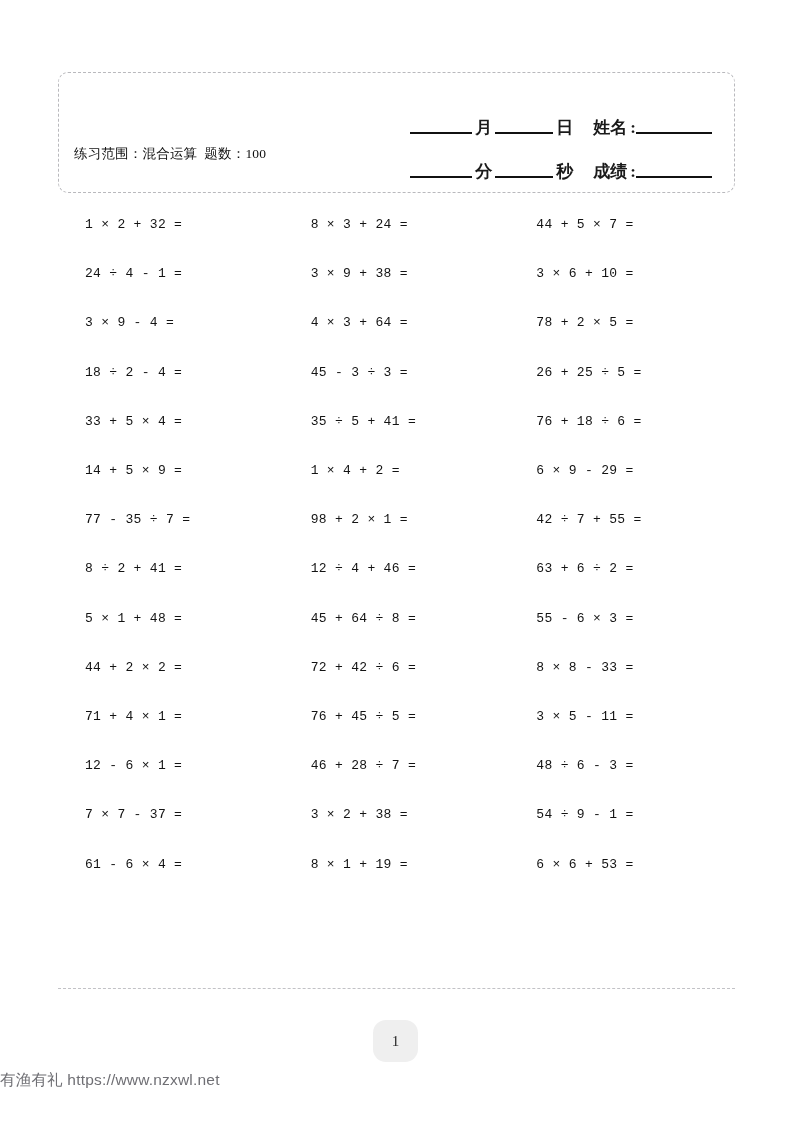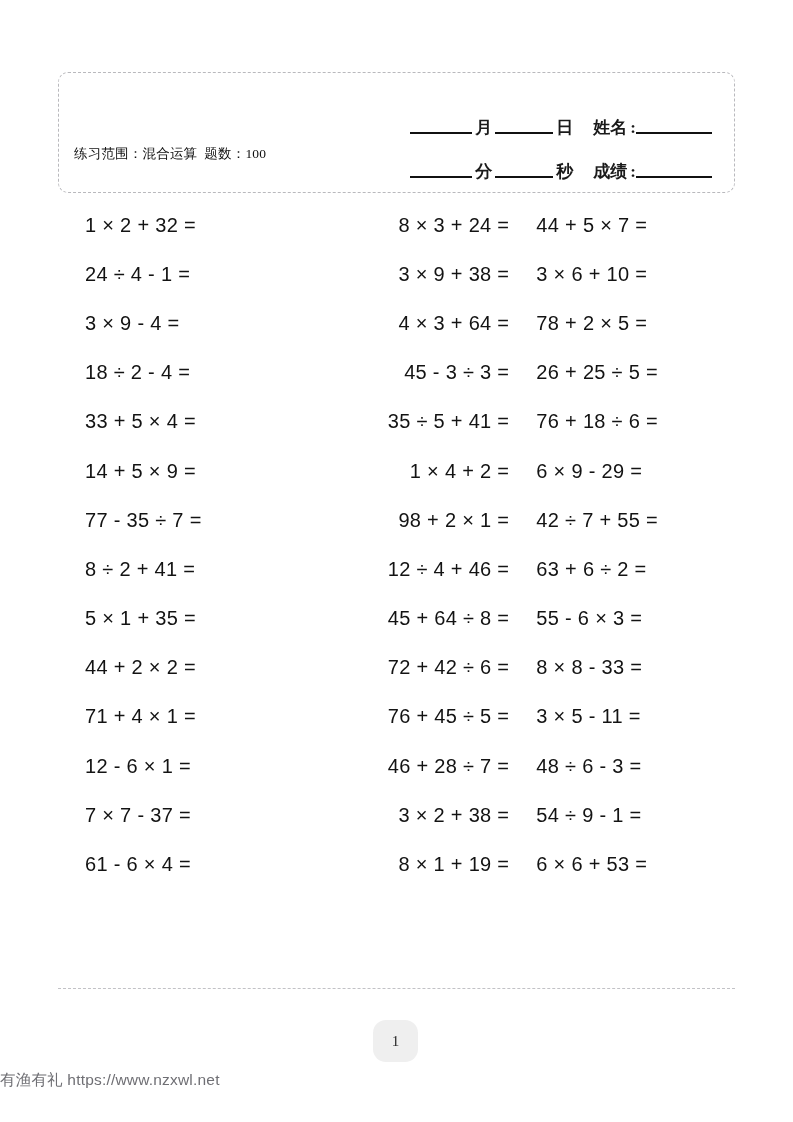--- a/index.html
+++ b/index.html
@@ -84,29 +84,29 @@
     top: 200px;
     width: 677px;
   }
   .prow {
     display: flex;
     height: 49.2px;
     align-items: center;
   }
   .cell {
     width: 225px;
-    font-size: 20px;
+    font-size: 13px;
     line-height: 1;
     white-space: nowrap;
     color: #131313;
     letter-spacing: 0.3px;
-    font-family: Liberation Sans, sans-serif;
+    font-family: Liberation Mono, monospace;
   }
   .cell-1 { padding-left: 27px; }
-  .cell-2 { padding-left: 27px; text-align: right; }
+  .cell-2 { padding-left: 27px; }
   .cell-3 { padding-left: 27px; }
 
   
   .footer-rule {
     position: absolute;
     left: 58px;
     top: 988px;
     width: 677px;
     border-top: 1px dashed #c2c2c6;
   }
@@ -207,21 +207,21 @@
       <div class="cell cell-1">77 - 35 ÷ 7 =</div>
       <div class="cell cell-2">98 + 2 × 1 =</div>
       <div class="cell cell-3">42 ÷ 7 + 55 =</div>
     </div>
     <div class="prow">
       <div class="cell cell-1">8 ÷ 2 + 41 =</div>
       <div class="cell cell-2">12 ÷ 4 + 46 =</div>
       <div class="cell cell-3">63 + 6 ÷ 2 =</div>
     </div>
     <div class="prow">
-      <div class="cell cell-1">5 × 1 + 35 =</div>
+      <div class="cell cell-1">5 × 1 + 48 =</div>
       <div class="cell cell-2">45 + 64 ÷ 8 =</div>
       <div class="cell cell-3">55 - 6 × 3 =</div>
     </div>
     <div class="prow">
       <div class="cell cell-1">44 + 2 × 2 =</div>
       <div class="cell cell-2">72 + 42 ÷ 6 =</div>
       <div class="cell cell-3">8 × 8 - 33 =</div>
     </div>
     <div class="prow">
       <div class="cell cell-1">71 + 4 × 1 =</div>

